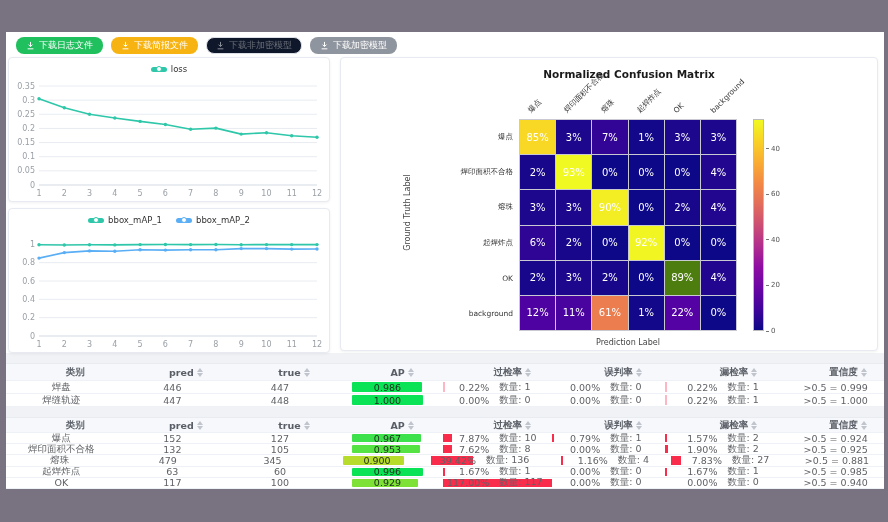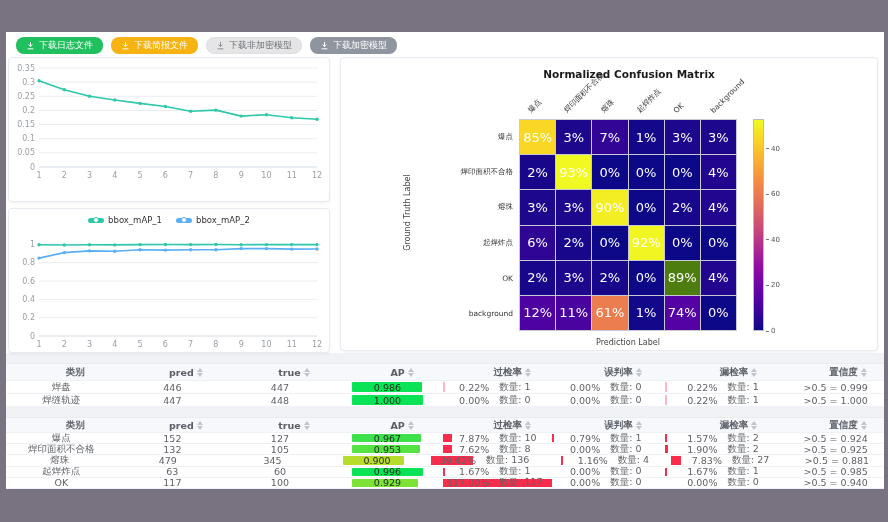--- a/index.html
+++ b/index.html
@@ -6,21 +6,21 @@
   *{box-sizing:border-box;font-family:"DejaVu Sans","Liberation Sans",sans-serif;}
   .frame{position:relative;width:888px;height:522px;background:#787281;overflow:hidden;}
   .content{position:absolute;left:6px;top:32px;width:878px;height:457px;background:#ffffff;overflow:hidden;}
 
   
   .toolbar{height:25px;padding:5px 0 0 10px;display:flex;gap:8px;align-items:flex-start;}
   .btn{display:inline-flex;align-items:center;gap:4px;height:17px;padding:0 9px;border-radius:8px;
        font-size:9px;line-height:17px;border:1px solid transparent;cursor:pointer;white-space:nowrap;}
   .btn.green{background:#21c05f;color:#fff;}
   .btn.orange{background:#f7b312;color:#fff;}
-  .btn.plain{background:#e5e5e5;color:#6b7078;border-color:#dcdfe6;}
+  .btn.plain{background:#0f172a;color:#6b7078;border-color:#dcdfe6;}
   .btn.gray{background:#8f959e;color:#fff;}
   .btn svg{display:block;}
 
   
   .main{display:flex;height:296px;padding:0 6px 0 2px;}
   .card{background:#fff;border:1px solid #e7eaf0;border-radius:4px;box-shadow:0 1px 3px rgba(0,0,0,.06);}
   .left-col{width:322px;display:flex;flex-direction:column;gap:6px;}
   .chart-card{height:145px;padding:2px 0 0 0;}
   .legend{height:18px;display:flex;justify-content:center;align-items:center;gap:14px;}
   .li{display:inline-flex;align-items:center;gap:4px;cursor:pointer;}
@@ -29,21 +29,21 @@
           transform:translate(-50%,-50%);border:1.5px solid currentColor;}
   .li-text{font-size:8.5px;color:#333;}
   .cm-card{flex:1;margin-left:10px;position:relative;height:294px;}
   .cm-title{position:absolute;left:118px;top:10px;width:340px;text-align:center;font-size:10.5px;font-weight:bold;color:#1a1a1a;}
   .cm-ylabel{position:absolute;left:66px;top:150px;transform:rotate(-90deg);transform-origin:center;
              font-size:8px;color:#444;white-space:nowrap;width:80px;text-align:center;margin-left:-40px;}
   .cm-xlabel{position:absolute;left:178px;top:280px;width:218px;text-align:center;font-size:8px;color:#444;}
   #cm-grid{position:absolute;left:178px;top:61px;width:218px;height:212px;display:grid;
            grid-template-columns:repeat(6,1fr);grid-template-rows:repeat(6,1fr);gap:1px;background:#c9c9d2;
            border:1px solid #c9c9d2;}
-  .cm-cell{display:flex;align-items:center;justify-content:center;font-size:13px;color:#fff;}
+  .cm-cell{display:flex;align-items:center;justify-content:center;font-size:10px;color:#fff;}
   #cm-ylabels{position:absolute;left:0;top:61px;width:172px;height:212px;}
   .cm-ylab{position:absolute;right:0;width:172px;text-align:right;font-size:7.5px;color:#333;transform:translateY(-50%);}
   #cm-xlabels{position:absolute;left:178px;top:0;width:218px;height:61px;}
   .cm-xlab{position:absolute;bottom:4px;font-size:7.5px;color:#333;white-space:nowrap;
            transform:rotate(-45deg);transform-origin:0 100%;}
   #cm-colorbar{position:absolute;left:412px;top:61px;width:11px;height:212px;border:1px solid #bbb;}
   #cm-cbticks{position:absolute;left:425px;top:61px;width:30px;height:212px;}
   .cb-tick{position:absolute;font-size:7px;color:#555;transform:translateY(-50%);}
   .cb-tick:before{content:"";display:inline-block;width:3px;height:1px;background:#777;vertical-align:middle;margin-right:2px;}
 
@@ -113,20 +113,28 @@
               <path d="M1.8 8.7h6.4" stroke="#fff" stroke-width="1.1"></path>
             </svg>
         </span>
         <span>下载加密模型</span>
       </button>
     </div>
 
     <div class="main">
       <div class="left-col">
         <div class="card chart-card">
+          <div class="legend" id="legend-0">
+              <span class="li">
+                <span class="li-mark" style="background: rgb(46, 199, 169); color: rgb(46, 199, 169);">
+                  <span class="li-dot"></span>
+                </span>
+                <span class="li-text">loss</span>
+              </span>
+            </div>
           <svg id="chart-0" width="318" height="122">
               <line x1="30" x2="308" y1="107" y2="107" stroke="#e8ecf1" stroke-width="1"></line>
               <text class="tick" x="26" y="109.5" text-anchor="end">0</text>
               <line x1="30" x2="308" y1="92.85714285714286" y2="92.85714285714286" stroke="#e8ecf1" stroke-width="1"></line>
               <text class="tick" x="26" y="95.35714285714286" text-anchor="end">0.05</text>
               <line x1="30" x2="308" y1="78.71428571428571" y2="78.71428571428571" stroke="#e8ecf1" stroke-width="1"></line>
               <text class="tick" x="26" y="81.21428571428571" text-anchor="end">0.1</text>
               <line x1="30" x2="308" y1="64.57142857142857" y2="64.57142857142857" stroke="#e8ecf1" stroke-width="1"></line>
               <text class="tick" x="26" y="67.07142857142857" text-anchor="end">0.15</text>
               <line x1="30" x2="308" y1="50.42857142857142" y2="50.42857142857142" stroke="#e8ecf1" stroke-width="1"></line>
@@ -283,21 +291,21 @@
             <div class="cm-cell" style="background: rgb(24, 7, 139);">2%</div>
             <div class="cm-cell" style="background: rgb(29, 7, 141);">3%</div>
             <div class="cm-cell" style="background: rgb(24, 7, 139);">2%</div>
             <div class="cm-cell" style="background: rgb(13, 8, 135);">0%</div>
             <div class="cm-cell" style="background: #4d7c0f;">89%</div>
             <div class="cm-cell" style="background: rgb(35, 6, 144);">4%</div>
             <div class="cm-cell" style="background: rgb(78, 2, 161);">12%</div>
             <div class="cm-cell" style="background: rgb(73, 3, 159);">11%</div>
             <div class="cm-cell" style="background: rgb(236, 125, 78);">61%</div>
             <div class="cm-cell" style="background: rgb(18, 8, 137);">1%</div>
-            <div class="cm-cell" style="background: rgb(84, 2, 163);">74%</div>
+            <div class="cm-cell" style="background: rgb(84, 2, 163);">22%</div>
             <div class="cm-cell" style="background: rgb(13, 8, 135);">0%</div>
           </div>
         <div class="cm-xlabel">Prediction Label</div>
         <div id="cm-colorbar" style="background: linear-gradient(to top, rgb(13, 8, 135) 0%, rgb(64, 4, 155) 10%, rgb(106, 5, 164) 20%, rgb(143, 13, 163) 30%, rgb(177, 45, 141) 40%, rgb(204, 78, 116) 50%, rgb(226, 109, 91) 60%, rgb(243, 137, 68) 70%, rgb(250, 173, 50) 80%, rgb(249, 210, 38) 90%, rgb(240, 249, 33) 100%);"></div>
         <div id="cm-cbticks">
             <div class="cb-tick" style="top: 212px;">0</div>
             <div class="cb-tick" style="top: 166.409px;">20</div>
             <div class="cb-tick" style="top: 120.817px;">40</div>
             <div class="cb-tick" style="top: 75.2258px;">60</div>
             <div class="cb-tick" style="top: 29.6344px;">40</div>

